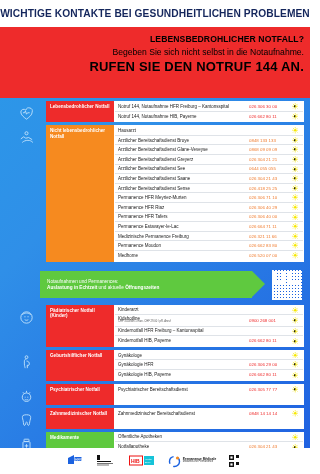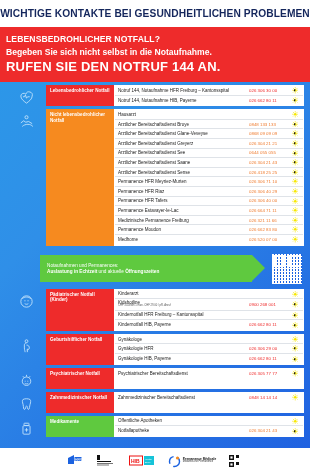--- a/index.html
+++ b/index.html
@@ -25,30 +25,30 @@
   .titlebar h1 {
     font-size: 10.2px;
     letter-spacing: 0.1px;
     font-weight: bold;
     color: #14265c;
     white-space: nowrap;
   }
 
   .emergency-band {
     background: #ee2b2b;
-    padding: 7px 6px 8px 6px;
-    text-align: left;
-    color: #ffffff;
+    padding: 7px 6px 24px 6px;
+    text-align: right;
+    color: #000000;
   }
   .emergency-band .l1 {
     font-size: 8.6px; font-weight: bold; letter-spacing: .1px;
     margin-bottom: 2.5px;
   }
   .emergency-band .l2 {
-    font-size: 8.6px; font-weight: bold; margin-bottom: 2.5px;
+    font-size: 8.6px; font-weight: normal; margin-bottom: 2.5px;
   }
   .emergency-band .l3 {
     font-size: 13px; font-weight: bold; letter-spacing: .2px;
   }
 
   
   .block {
     display: flex;
     align-items: stretch;
     padding: 0 6px 0 0;

